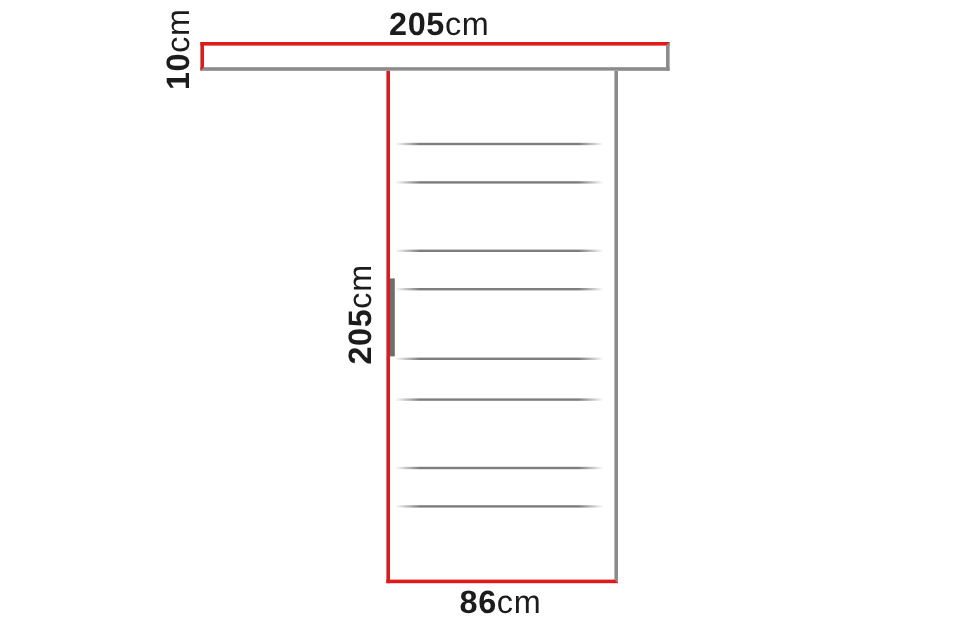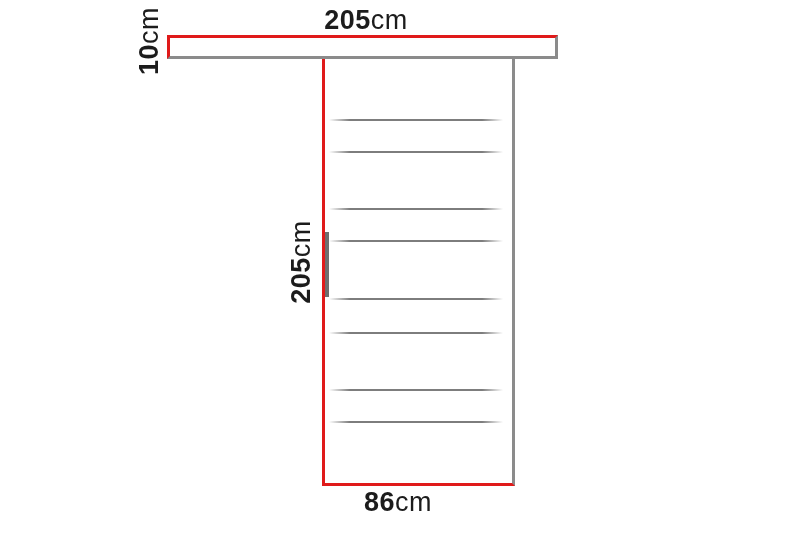--- a/index.html
+++ b/index.html
@@ -96,21 +96,21 @@
     left: 149px;
     top: 41px;
     transform: translate(-50%, -50%) rotate(-90deg);
   }
   .label-door-height {
     left: 301px;
     top: 262px;
     transform: translate(-50%, -50%) rotate(-90deg);
   }
   .label-door-width {
-    left: 398px;
+    left: 417px;
     top: 489px;
     transform: translateX(-50%);
   }
 </style>
 </head>
 <body>
 
 <div class="canvas">
 
   <div class="rail"></div>

